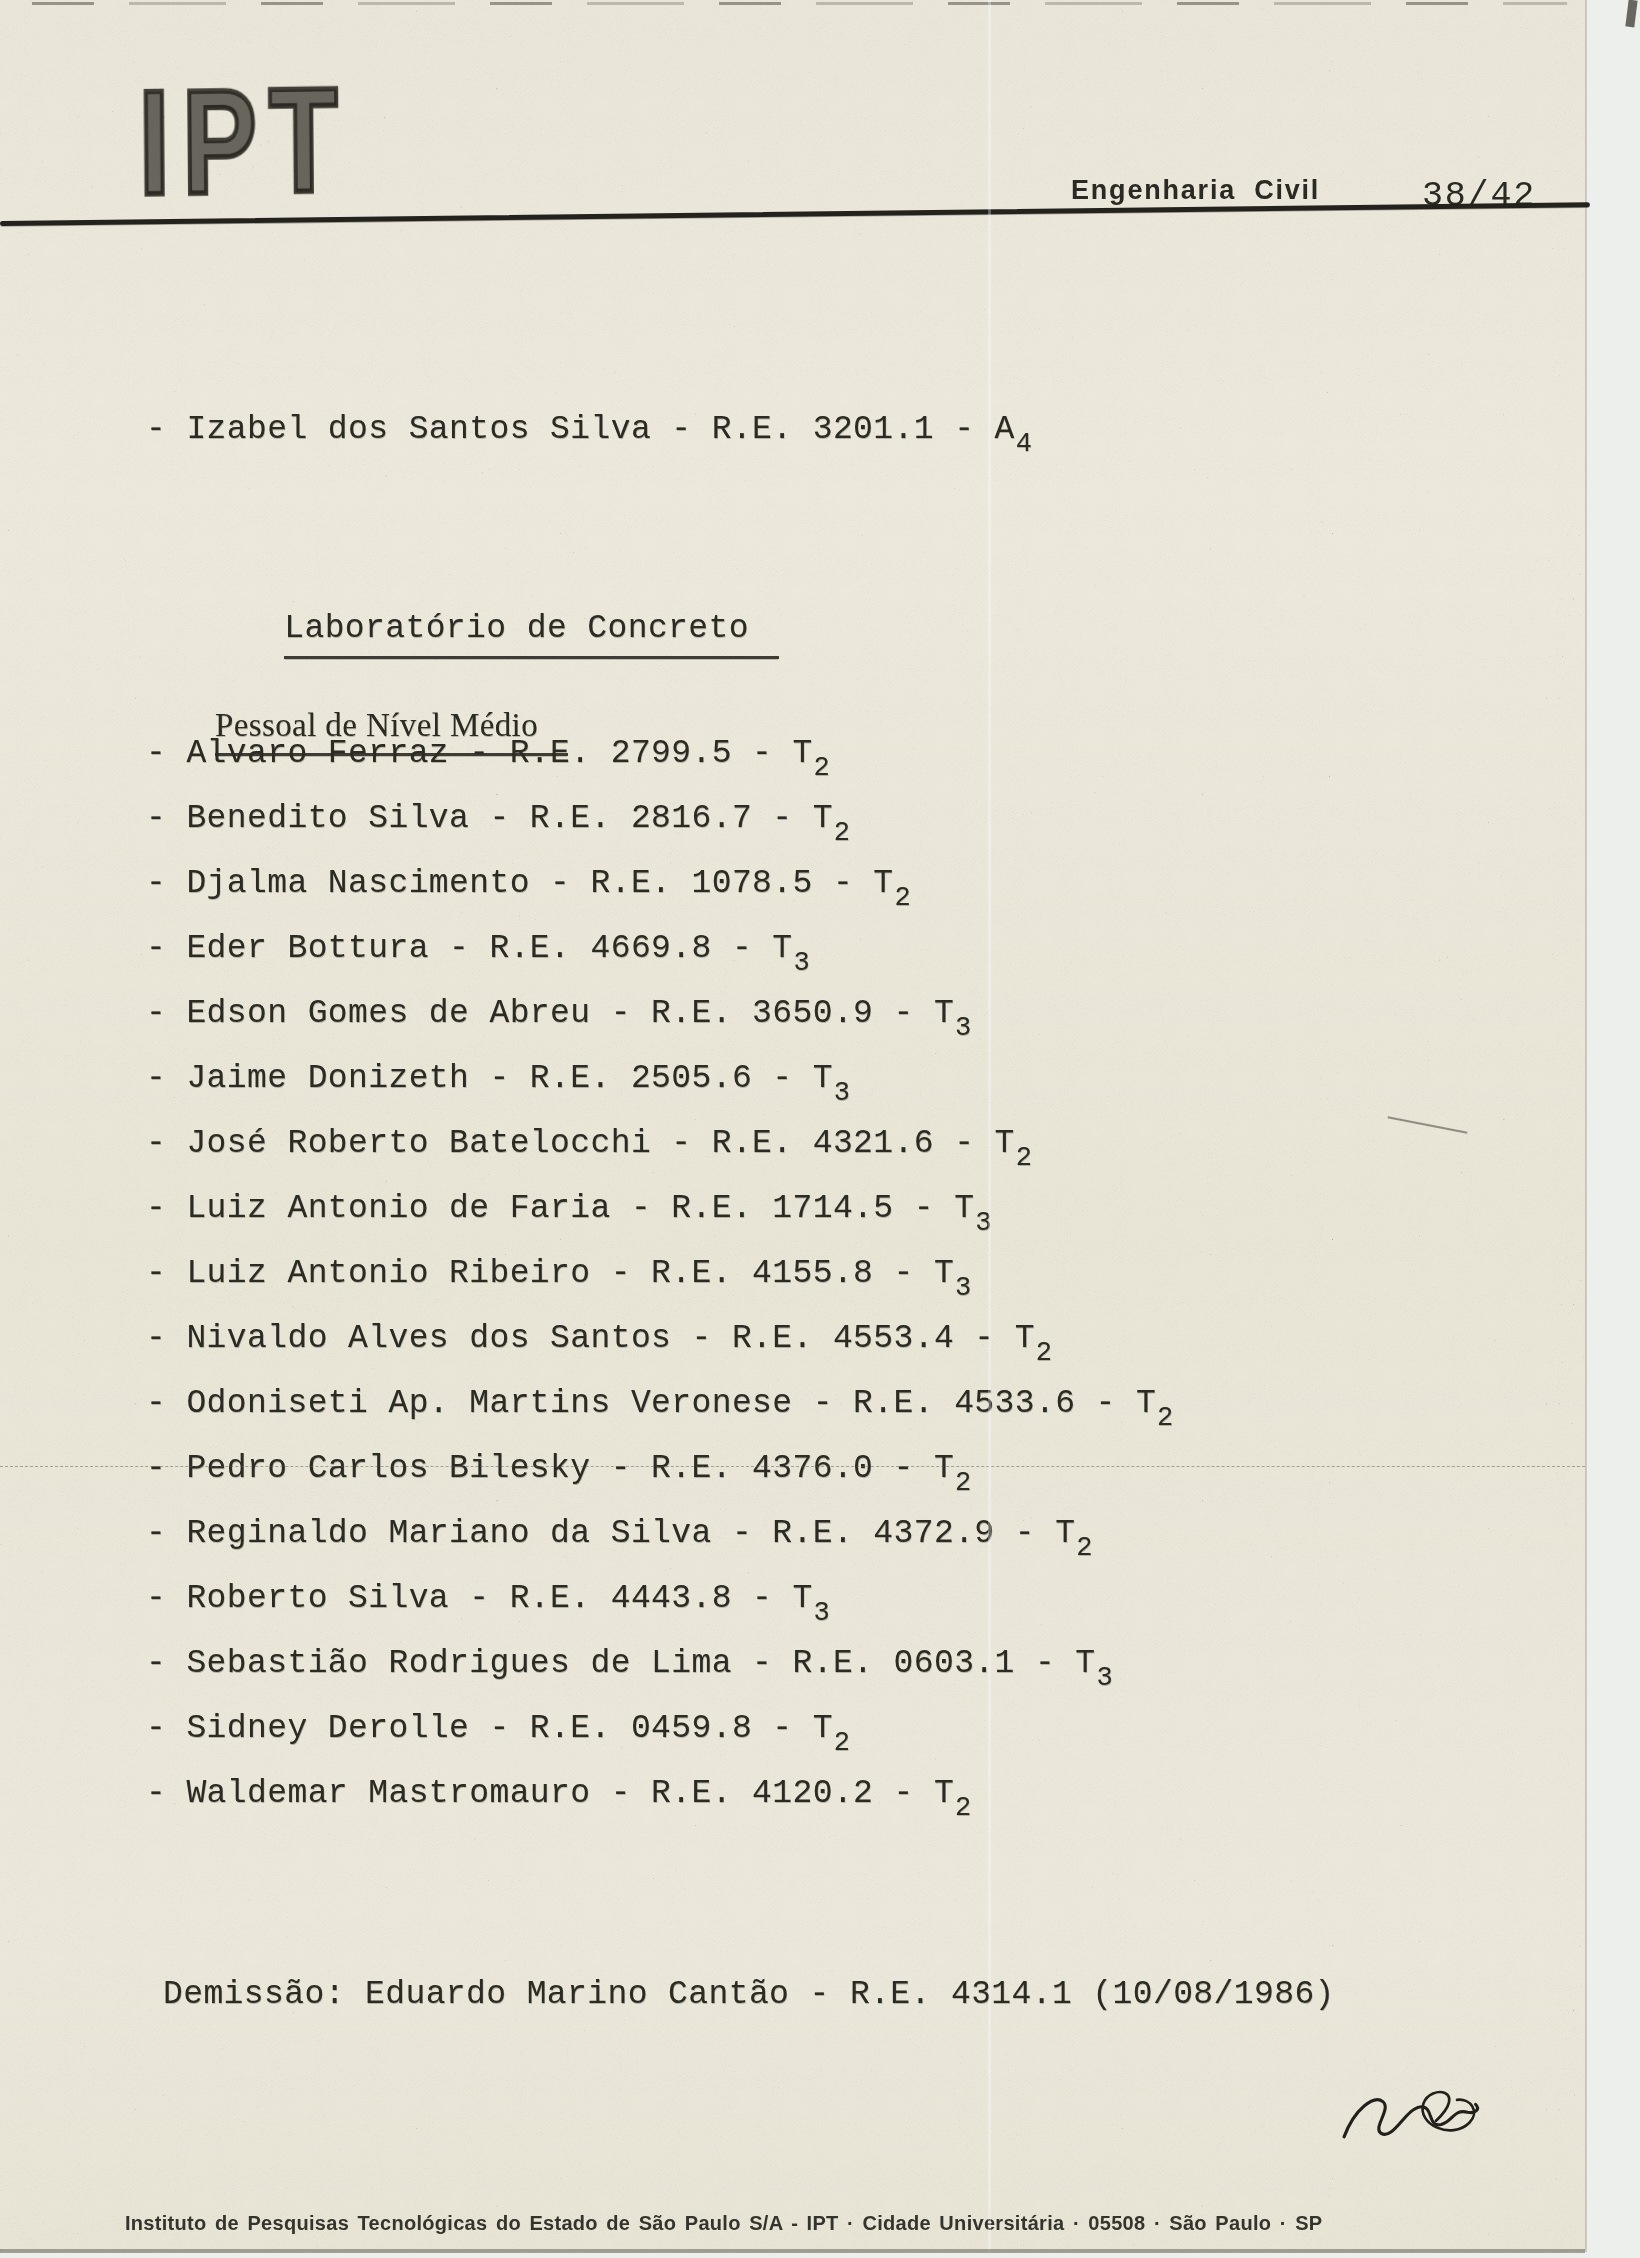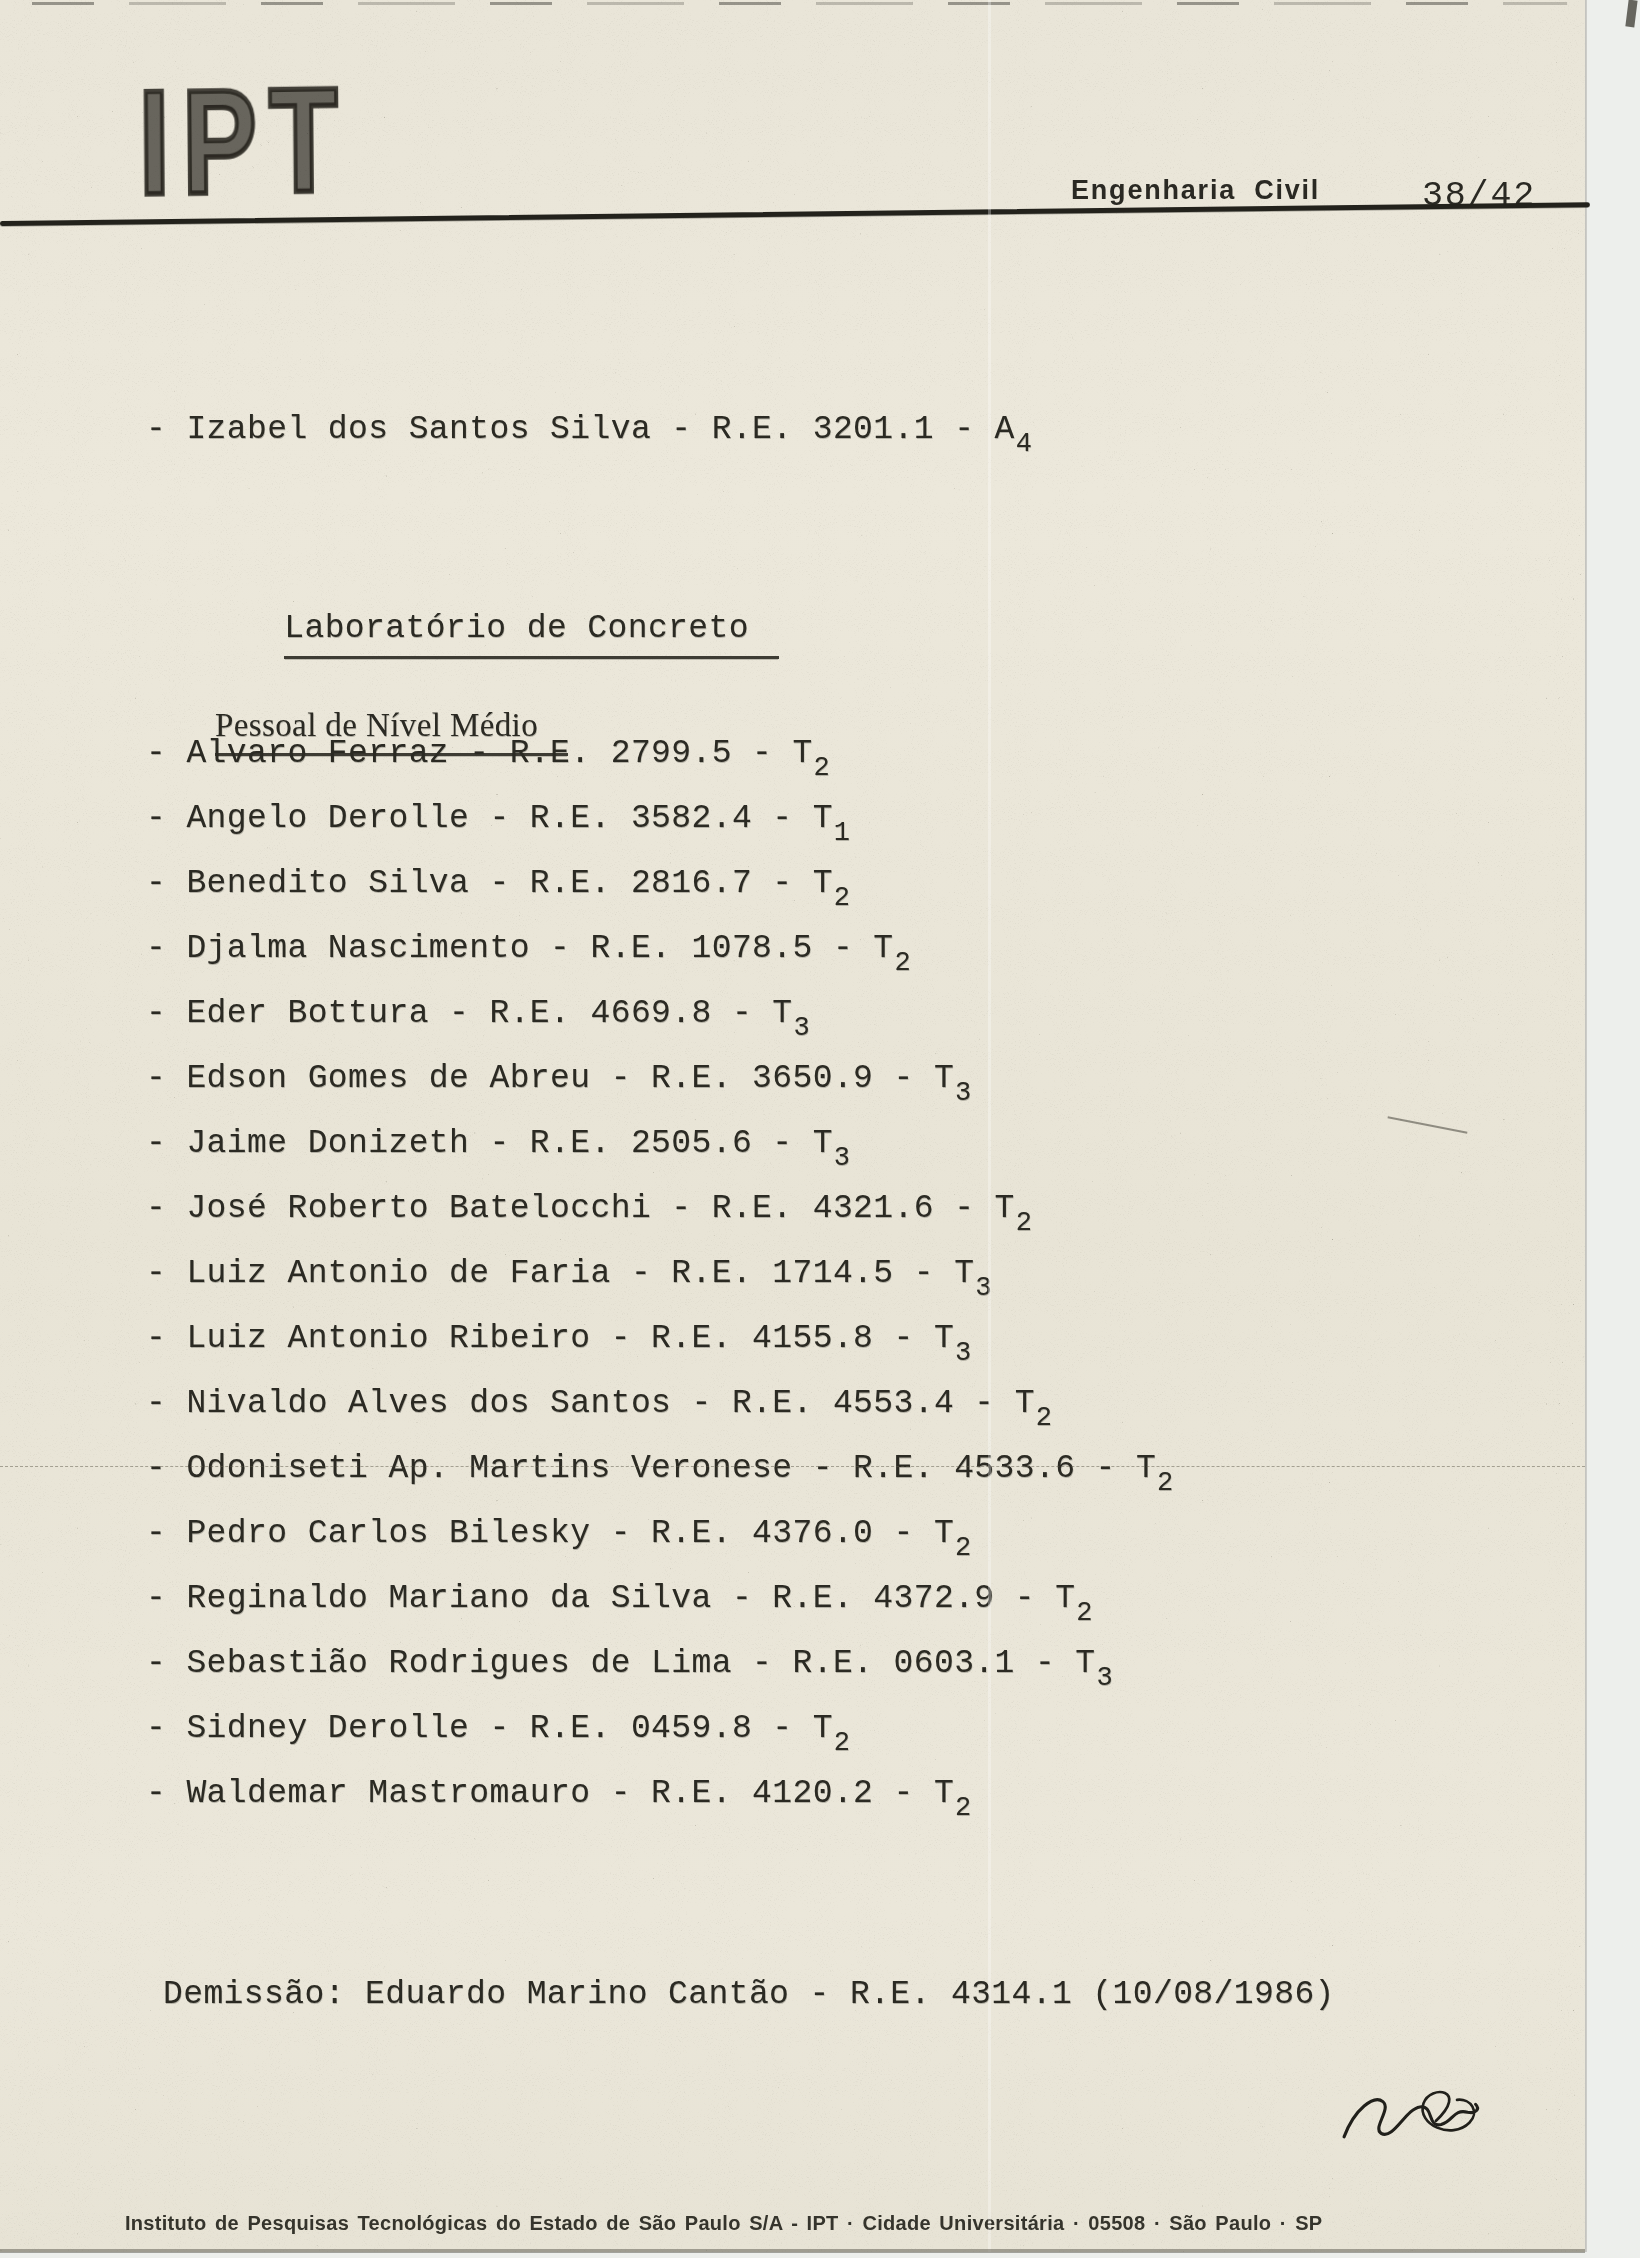--- a/index.html
+++ b/index.html
@@ -75,33 +75,33 @@
 
     <div class="heading tw h-lab">
       <span class="ul">Laboratório de Concreto</span>
     </div>
 
     <div class="heading tw h-niv">
       <span class="ul">Pessoal de Nível Médio</span>
     </div>
     <div class="entries e-niv">
         <div class="row tw"><span>- Alvaro Ferraz - R.E. 2799.5 - T</span><span class="sg">2</span></div>
-        <div class="row tw"><span>- Angelo Derolle - R.E. 3582.4 - T</span><span class="sg">1</span></div>
         <div class="row tw"><span>- Benedito Silva - R.E. 2816.7 - T</span><span class="sg">2</span></div>
         <div class="row tw"><span>- Djalma Nascimento - R.E. 1078.5 - T</span><span class="sg">2</span></div>
         <div class="row tw"><span>- Eder Bottura - R.E. 4669.8 - T</span><span class="sg">3</span></div>
         <div class="row tw"><span>- Edson Gomes de Abreu - R.E. 3650.9 - T</span><span class="sg">3</span></div>
         <div class="row tw"><span>- Jaime Donizeth - R.E. 2505.6 - T</span><span class="sg">3</span></div>
         <div class="row tw"><span>- José Roberto Batelocchi - R.E. 4321.6 - T</span><span class="sg">2</span></div>
         <div class="row tw"><span>- Luiz Antonio de Faria - R.E. 1714.5 - T</span><span class="sg">3</span></div>
         <div class="row tw"><span>- Luiz Antonio Ribeiro - R.E. 4155.8 - T</span><span class="sg">3</span></div>
         <div class="row tw"><span>- Nivaldo Alves dos Santos - R.E. 4553.4 - T</span><span class="sg">2</span></div>
         <div class="row tw"><span>- Odoniseti Ap. Martins Veronese - R.E. 4533.6 - T</span><span class="sg">2</span></div>
         <div class="row tw"><span>- Pedro Carlos Bilesky - R.E. 4376.0 - T</span><span class="sg">2</span></div>
         <div class="row tw"><span>- Reginaldo Mariano da Silva - R.E. 4372.9 - T</span><span class="sg">2</span></div>
+        <div class="row tw"><span>- Roberto Silva - R.E. 4443.8 - T</span><span class="sg">3</span></div>
         <div class="row tw"><span>- Sebastião Rodrigues de Lima - R.E. 0603.1 - T</span><span class="sg">3</span></div>
         <div class="row tw"><span>- Sidney Derolle - R.E. 0459.8 - T</span><span class="sg">2</span></div>
         <div class="row tw"><span>- Waldemar Mastromauro - R.E. 4120.2 - T</span><span class="sg">2</span></div>
       </div>
 
     <div class="dismissal tw">Demissão: Eduardo Marino Cantão - R.E. 4314.1 (10/08/1986)</div>
 
     <svg class="signature" width="150" height="71" viewBox="0 0 170 80">
       <path d="M8 62 C 20 30, 42 14, 52 22 C 62 30, 40 52, 50 58 C 64 66, 78 30, 94 28 C 110 26, 102 52, 118 48 C 132 44, 132 30, 148 34 C 158 36, 162 30, 157 25" fill="none" stroke="#21201b" stroke-width="3.5" stroke-linecap="round"></path>
       <path d="M112 44 C 150 8, 106 2, 98 24 C 90 48, 130 66, 150 46 C 162 34, 152 18, 136 20" fill="none" stroke="#21201b" stroke-width="3" stroke-linecap="round"></path>

